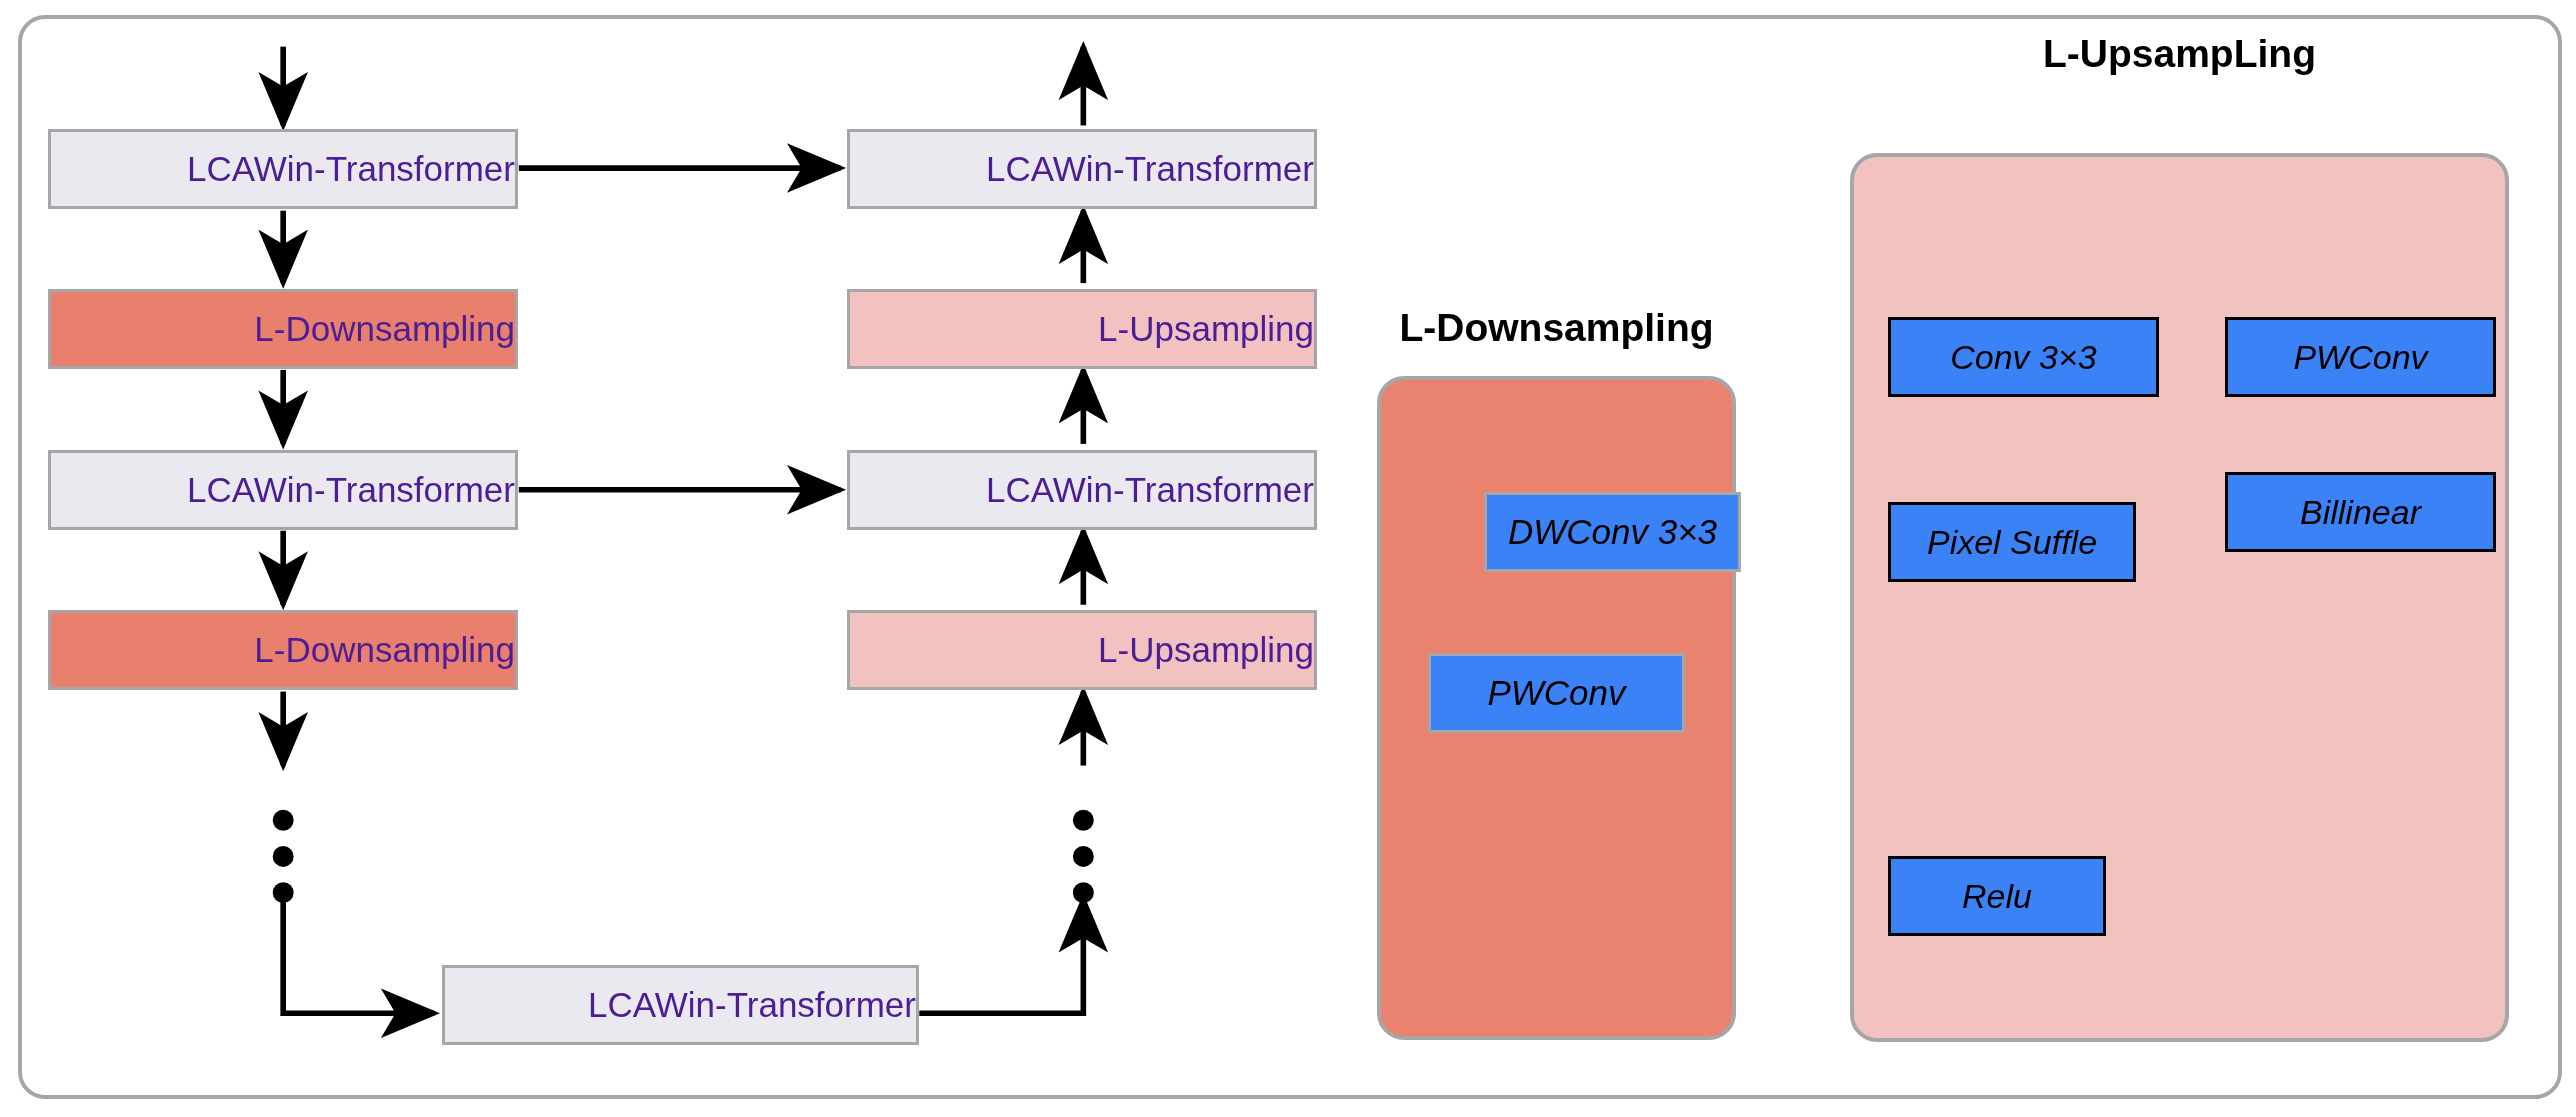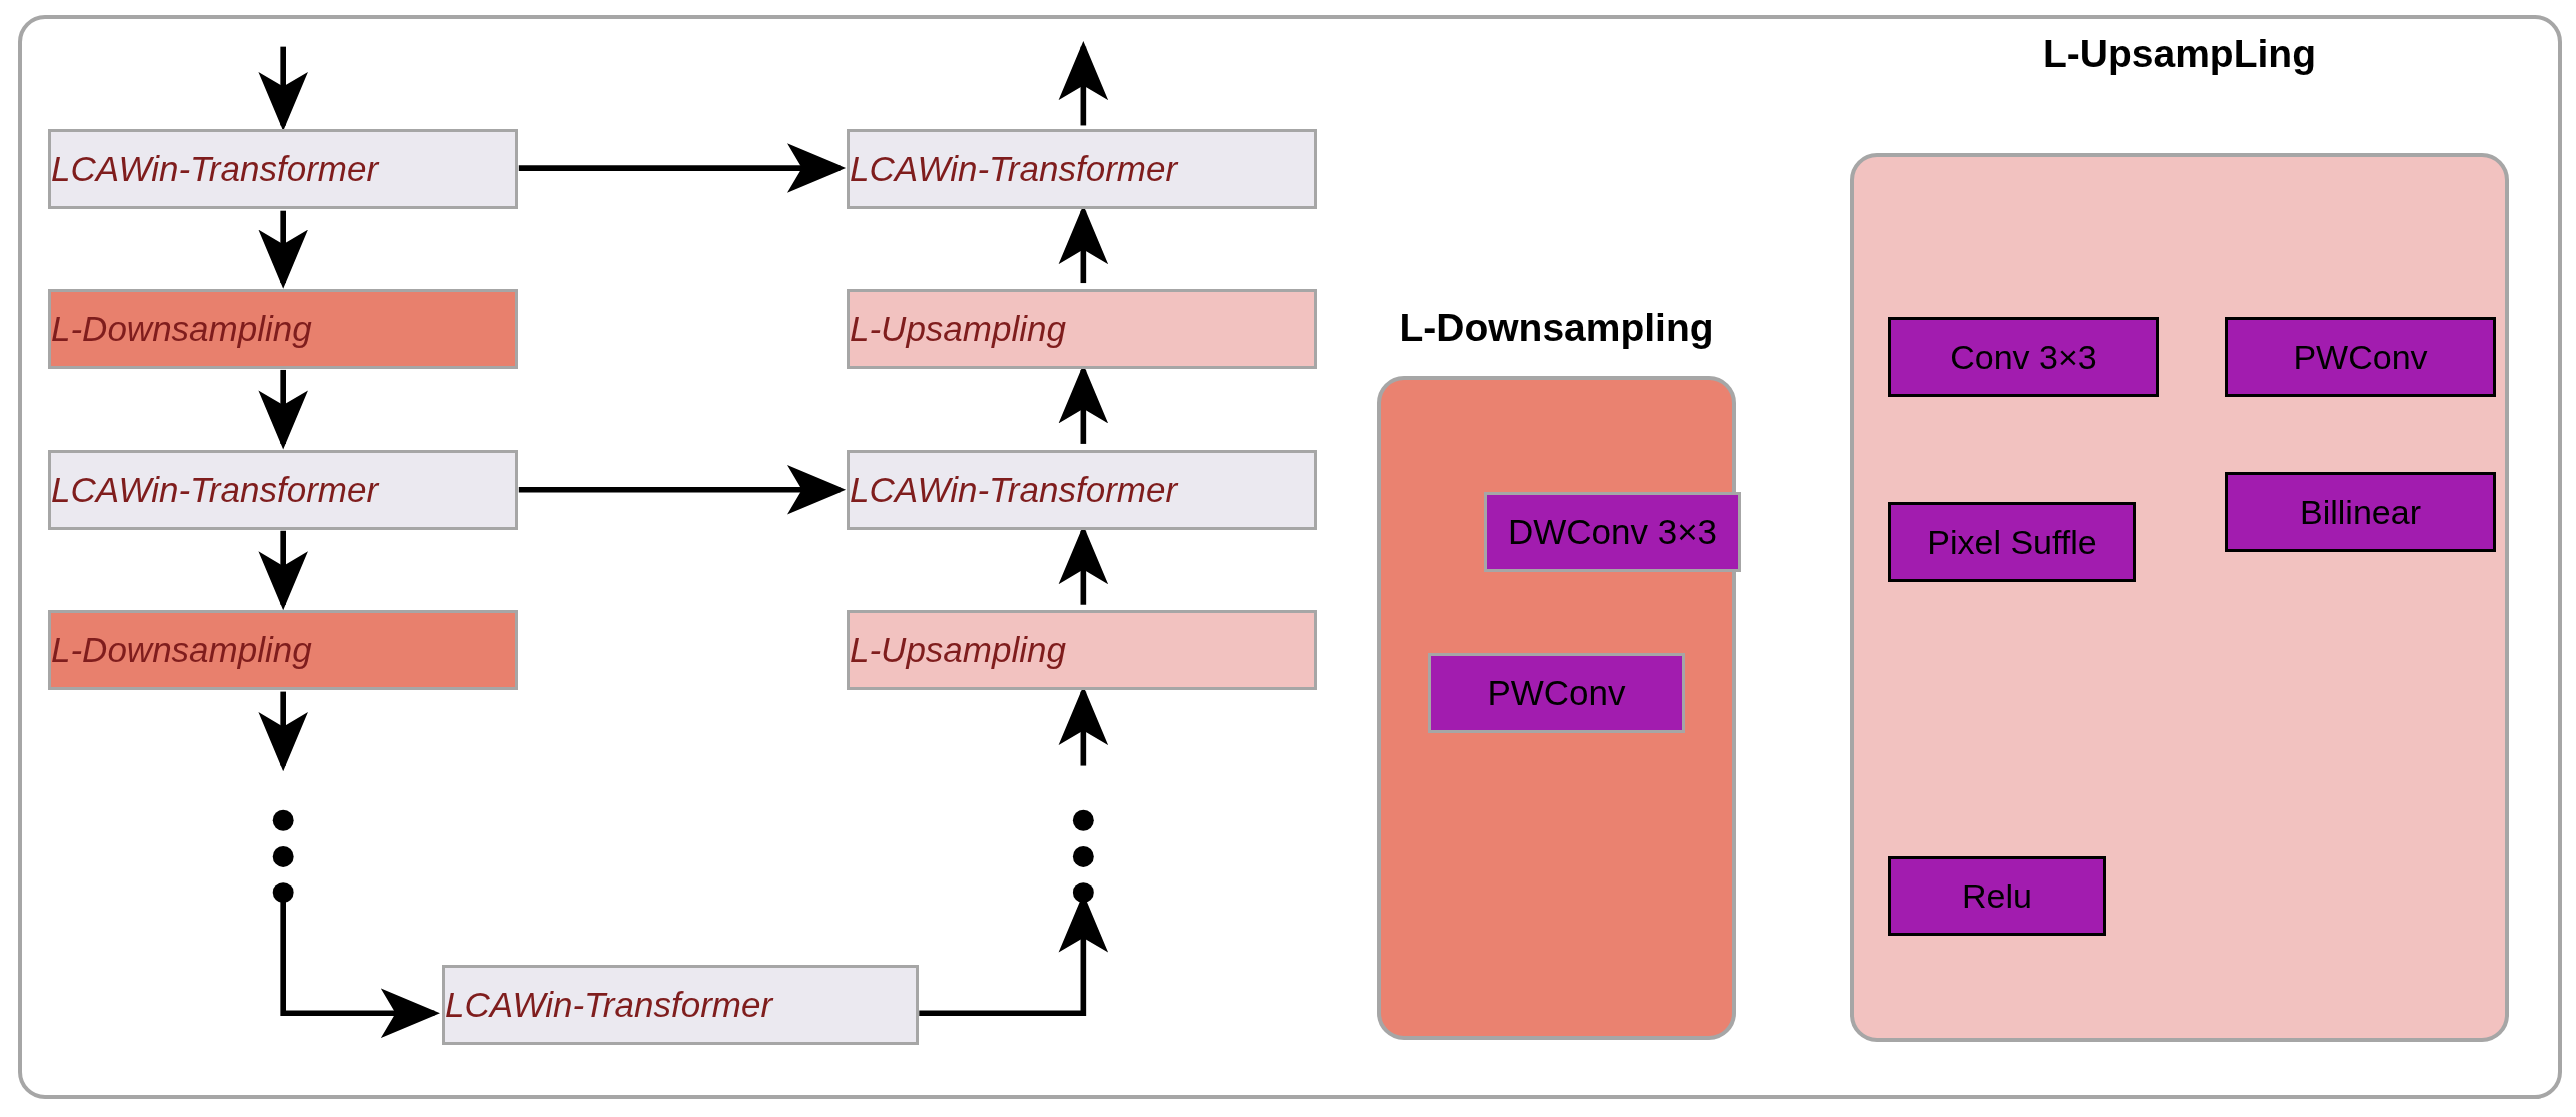--- a/index.html
+++ b/index.html
@@ -22,26 +22,25 @@
     left: 0;
     top: 0;
     width: 2576px;
     height: 1117px;
   }
   .node {
     position: absolute;
     box-sizing: border-box;
     display: flex;
     align-items: center;
-    justify-content: flex-start;
+    justify-content: flex-end;
     text-align: center;
     line-height: 1.05;
-    color: #7f1d1d;
+    color: #4c1d95;
     z-index: 5;
-    font-style: italic;
   }
   .lcawin {
     background: #ebe9f0;
     border: 3.2px solid #a6a6a6;
     font-size: 35px;
   }
   .ldown {
     background: #e8806d;
     border: 3.2px solid #a6a6a6;
     font-size: 35px;
@@ -60,27 +59,28 @@
   }
   .panel-down {
     background: #ea8270;
   }
   .panel-up {
     background: #f2c2c0;
   }
   .white-box {
     position: absolute;
     box-sizing: border-box;
-    background: #a21caf;
+    background: #3b82f6;
     display: flex;
     align-items: center;
     justify-content: center;
     text-align: left;
     color: #000000;
     z-index: 6;
+    font-style: italic;
   }
   .wb-gray {
     border: 3.2px solid #a6a6a6;
     font-size: 35px;
   }
   .wb-black {
     border: 3.2px solid #000000;
     font-size: 34px;
   }
   .panel-title {

